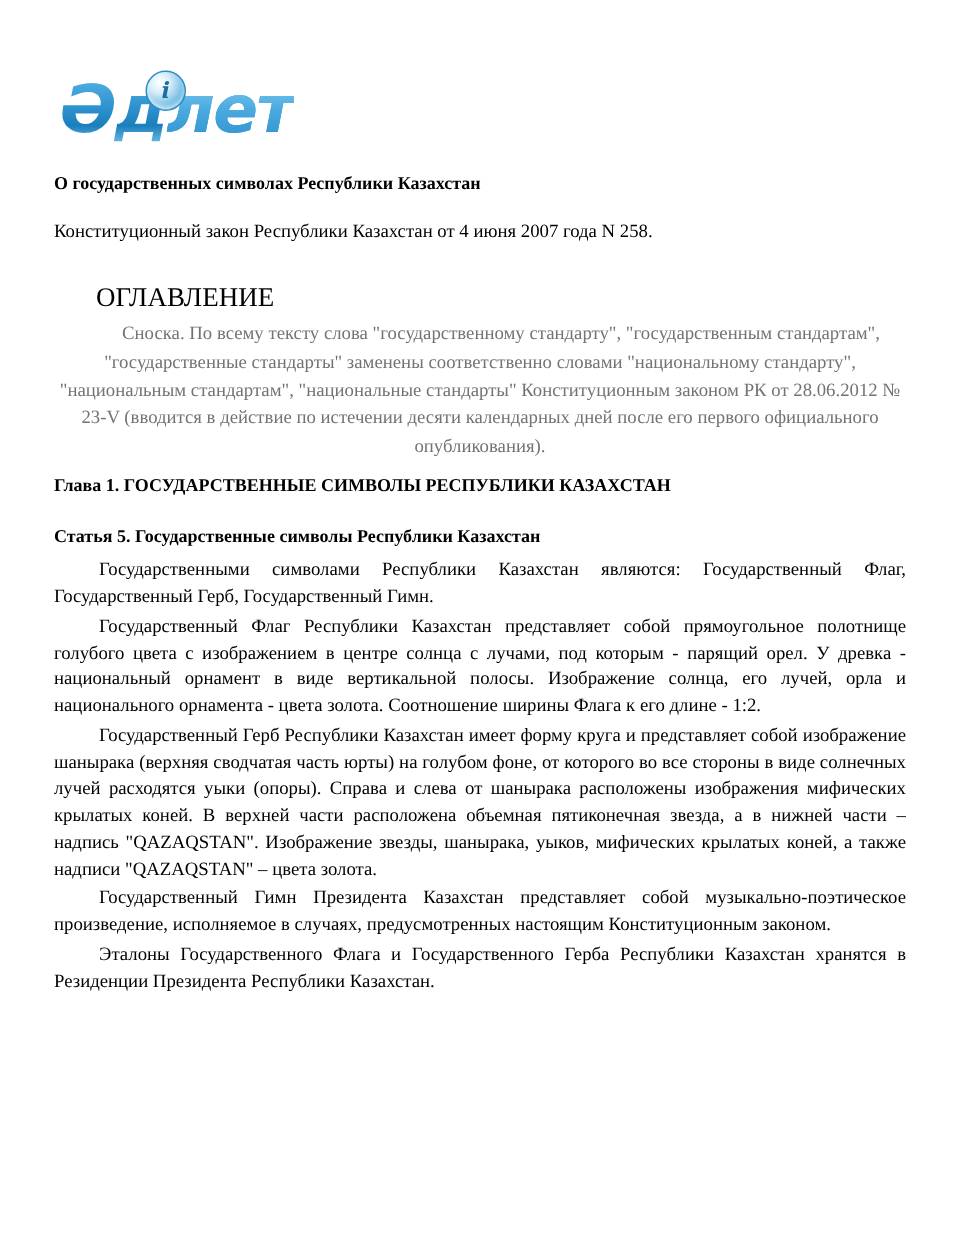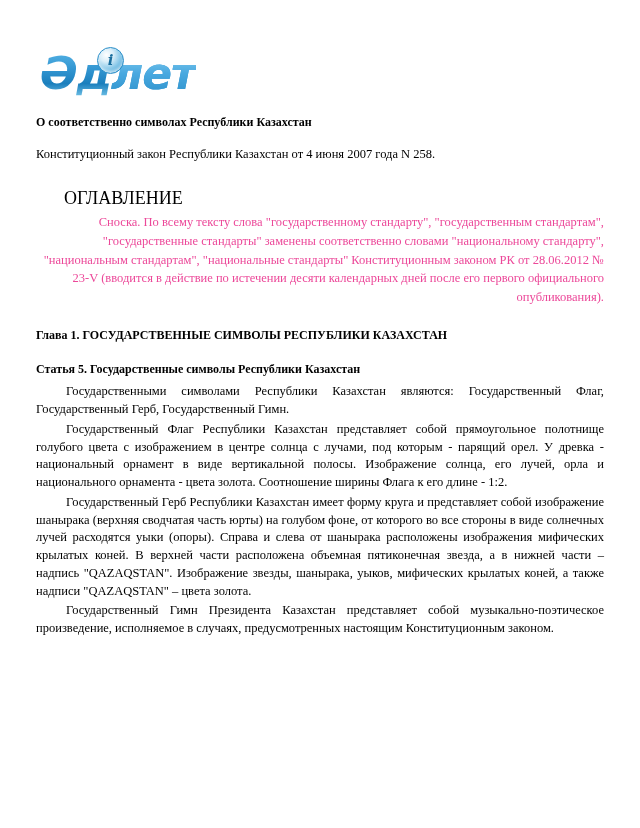--- a/index.html
+++ b/index.html
@@ -94,34 +94,34 @@
   }
 
   .toc-head {
     font-size: 18px;
     margin: 22px 0 0 0;
     text-indent: 28px;
     line-height: 1.45;
   }
 
   .note {
-    color: #ec4899;
+    color: #737373;
     font-size: 12.5px;
     margin: 2px 0 0 0;
     line-height: 1.5;
-    text-align: right;
+    text-align: center;
   }
   .note.indent {
     text-indent: 28px;
   }
 
   .chapter-head {
     font-size: 12px;
     font-weight: bold;
-    margin: 20px 0 0 0;
+    margin: 8px 0 0 0;
     line-height: 1.35;
   }
   .article-head {
     font-size: 12px;
     font-weight: bold;
     margin: 18px 0 0 0;
     line-height: 1.35;
   }
 
   p.body-par {
@@ -145,31 +145,32 @@
 
   <div class="logo-block">
     <div class="logo">
       <span class="logo-word"><span>Әд</span><span class="lite">лет</span></span>
       <span class="logo-badge">
         <span class="logo-badge-letter">i</span>
       </span>
     </div>
   </div>
 
-  <h1 class="doc-title">О соответственно символах Республики Казахстан</h1>
+  <h1 class="doc-title">О государственных символах Республики Казахстан</h1>
 
   <p class="doc-subtitle">Конституционный закон Республики Казахстан от 4 июня 2007 года N 258.</p>
 
   <p class="toc-head">ОГЛАВЛЕНИЕ</p>
 
   <p class="note indent">Сноска. По всему тексту слова "государственному стандарту", "государственным стандартам", "государственные стандарты" заменены соответственно словами "национальному стандарту", "национальным стандартам", "национальные стандарты" Конституционным законом РК от 28.06.2012 № 23-V (вводится в действие по истечении десяти календарных дней после его первого официального опубликования).</p>
 
   <h2 class="chapter-head">Глава 1. ГОСУДАРСТВЕННЫЕ СИМВОЛЫ РЕСПУБЛИКИ КАЗАХСТАН</h2>
 
   <h3 class="article-head">Статья 5. Государственные символы Республики Казахстан</h3>
 
   <p class="body-par first">Государственными символами Республики Казахстан являются: Государственный Флаг, Государственный Герб, Государственный Гимн.</p>
   <p class="body-par">Государственный Флаг Республики Казахстан представляет собой прямоугольное полотнище голубого цвета с изображением в центре солнца с лучами, под которым - парящий орел. У древка - национальный орнамент в виде вертикальной полосы. Изображение солнца, его лучей, орла и национального орнамента - цвета золота. Соотношение ширины Флага к его длине - 1:2.</p>
   <p class="body-par">Государственный Герб Республики Казахстан имеет форму круга и представляет собой изображение шанырака (верхняя сводчатая часть юрты) на голубом фоне, от которого во все стороны в виде солнечных лучей расходятся уыки (опоры). Справа и слева от шанырака расположены изображения мифических крылатых коней. В верхней части расположена объемная пятиконечная звезда, а в нижней части – надпись "QAZAQSTAN". Изображение звезды, шанырака, уыков, мифических крылатых коней, а также надписи "QAZAQSTAN" – цвета золота.</p>
   <p class="body-par">Государственный Гимн Президента Казахстан представляет собой музыкально-поэтическое произведение, исполняемое в случаях, предусмотренных настоящим Конституционным законом.</p>
+  <p class="body-par">Эталоны Государственного Флага и Государственного Герба Республики Казахстан хранятся в Резиденции Президента Республики Казахстан.</p>
 
 
 </div>
 
 </body></html>

